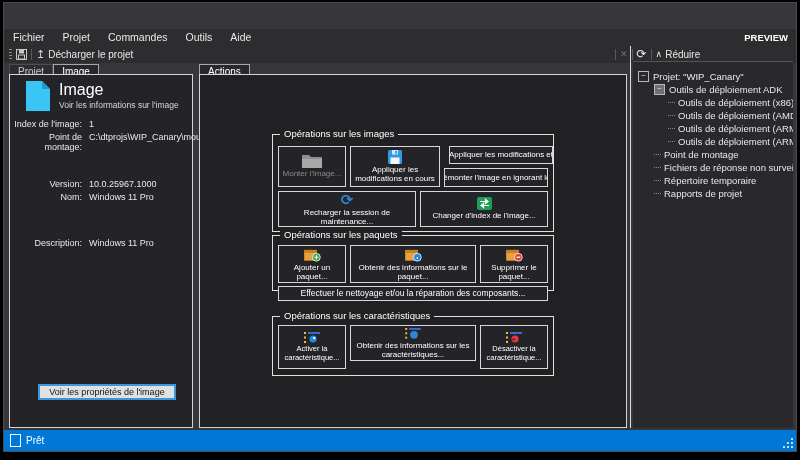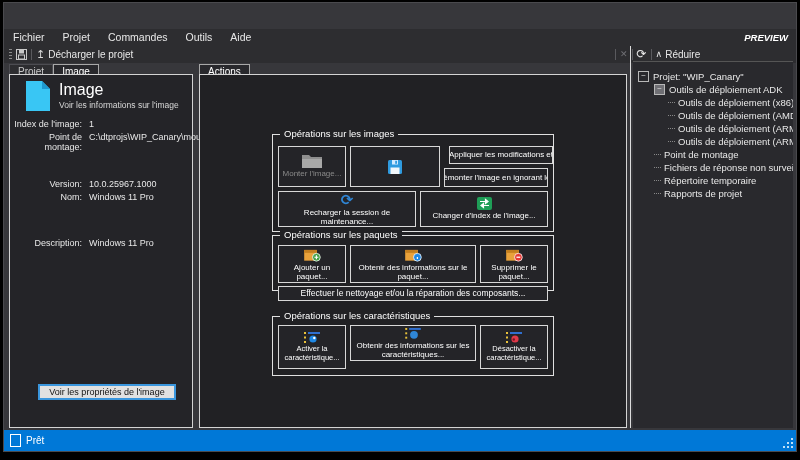--- a/index.html
+++ b/index.html
@@ -8,21 +8,21 @@
   #window{left:3px;top:2px;width:794px;height:450px;background:#37373b;border:1px solid #4a4a4e;}
   
   #titlebar{left:0;top:0;width:100%;height:26px;background:#141416;color:#ddd;margin-top:33px;}
   #app-title{left:28px;top:7px;font-size:11px;color:#e6e6e6;}
   .winctl{width:36px;height:26px;display:flex;align-items:center;justify-content:center;
     color:#cfcfcf;font-size:10px;}
   #ctl-box{right:0;top:0;display:flex;}
   
   #menubar{left:0;top:26px;width:100%;height:17px;background:#2d2d30;display:flex;align-items:center;}
   .menu-item{font-size:10.5px;color:#e8e8e8;padding:0 9px;line-height:17px;}
-  #preview-badge{position:absolute;right:8px;top:0;font-size:9.5px;font-weight:bold;color:#fff;line-height:17px;font-style:italic;}
+  #preview-badge{position:absolute;right:8px;top:0;font-size:9.5px;font-weight:bold;color:#fff;line-height:17px;}
   
   #toolbar{left:0;top:43px;width:100%;height:17px;background:#2d2d30;color:#ddd;}
   .tsep{width:1px;height:11px;background:#5a5a5e;display:inline-block;margin:0 4px;vertical-align:middle;}
   #tool-left{left:3px;top:0;height:17px;display:flex;align-items:center;}
   #tool-right{left:607px;top:0;height:17px;display:flex;align-items:center;}
   .tool-label{font-size:10px;color:#e8e8e8;margin-left:3px;}
   .grip-dots{width:3px;height:11px;background:repeating-linear-gradient(#8a8a8a 0 1px,transparent 1px 3px);margin:0 4px 0 2px;}
   .ticon{font-size:11px;line-height:17px;}
   
   .tab{background:#2d2d30;color:#c8c8c8;border:1px solid #4d4d52;border-bottom:none;
@@ -169,20 +169,21 @@
         <span class="lbl one">Monter l'image...</span>
       </div>
 
       <div class="act" style="left:77px;top:11px;width:90px;height:41px">
         <svg width="14" height="14" viewBox="0 0 14 14">
           <rect x="0" y="0" width="14" height="14" rx="1.5" fill="#2f9be0"></rect>
           <rect x="4" y="0" width="6" height="4.5" fill="#cfe9ff"></rect>
           <rect x="7.2" y="0.8" width="1.8" height="3" fill="#2f9be0"></rect>
           <rect x="2.5" y="7.5" width="9" height="6.5" fill="#f2f7fb"></rect>
         </svg>
+        <span class="lbl">Appliquer les modifications en cours</span>
       </div>
 
       <div class="act" style="left:176px;top:11px;width:104px;height:18px">
         <span class="lbl one">Appliquer les modifications et</span>
       </div>
 
       <div class="act" style="left:171px;top:33px;width:104px;height:19px">
         <span class="lbl one">Démonter l'image en ignorant les</span>
       </div>
 

